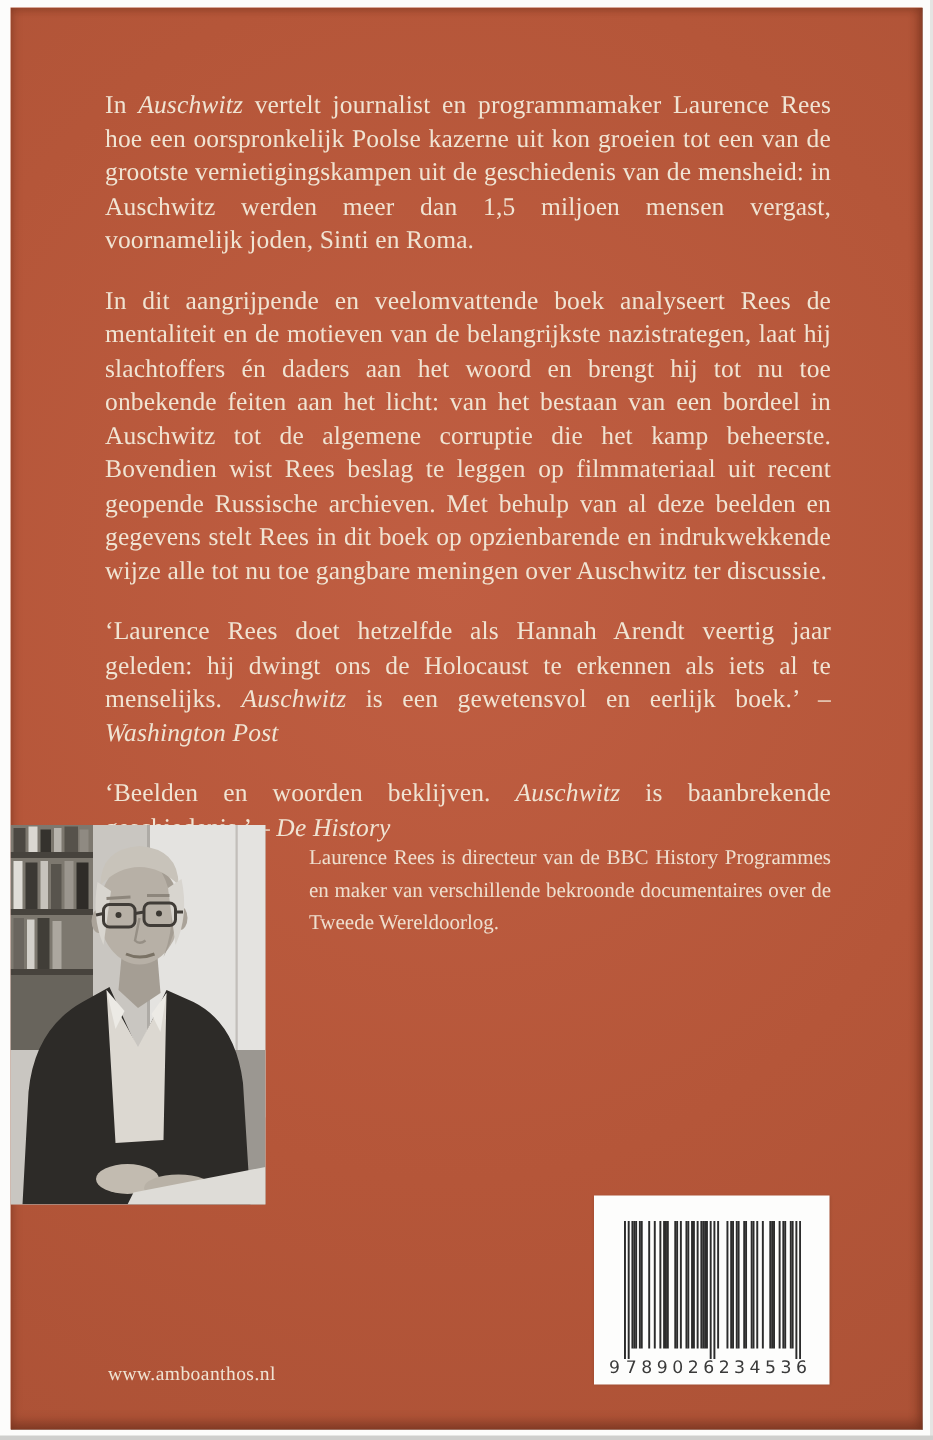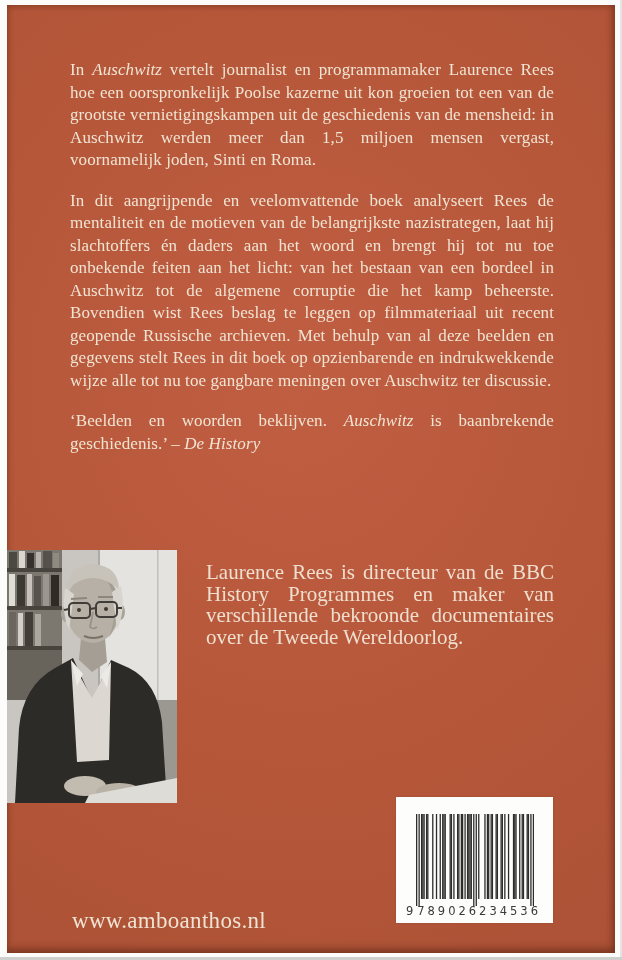--- a/index.html
+++ b/index.html
@@ -14,43 +14,44 @@
     box-shadow:inset 0 -5px 7px rgba(70,25,12,.38), inset -4px 0 6px rgba(70,25,12,.20), inset 0 3px 4px rgba(70,25,12,.14);
   }
   .maintext{
     position:absolute;left:63px;top:54px;width:484px;
     color:#f0e4d3;font-size:17px;line-height:22.5px;text-align:justify;letter-spacing:.1px;
   }
   .maintext p{margin:0 0 18px;}
   .i{font-style:italic;}
   .bio{
     position:absolute;left:199px;top:557px;width:348px;
-    color:#eedfcf;font-size:21px;line-height:21.5px;text-align:justify;
+    color:#eedfcf;font-size:14px;line-height:21.5px;text-align:justify;
   }
   .photo{position:absolute;left:0;top:545px;width:170px;height:253px;overflow:hidden;background:#c9c6c1;}
   .photo svg{display:block;}
-  .url{position:absolute;left:65px;top:903px;color:#efe3d3;font-size:23px;letter-spacing:.3px;}
+  .url{position:absolute;left:65px;top:903px;color:#efe3d3;font-size:13px;letter-spacing:.3px;}
   .barcode-box{position:absolute;left:389px;top:792px;width:157px;height:126px;background:#fdfdfc;box-shadow:0 0 2px rgba(0,0,0,.15);}
   .bars{position:absolute;left:20px;top:17px;fill:#2c2c2c;}
   .digits{
     position:absolute;left:10px;right:12px;bottom:5px;display:flex;align-items:baseline;
     font-family:"DejaVu Sans", sans-serif;font-size:11.5px;color:#3a3a3a;
   }
   .digits .d9{width:16px;}
   .digits .grp{flex:1;text-align:right;letter-spacing:3px;}
 </style>
 </head>
 <body>
 
 <div class="page">
   <div class="cover">
 
     <div class="maintext">
       <p><span>In </span><span class="i">Auschwitz</span><span> vertelt journalist en programmamaker Laurence Rees hoe een oorspronkelijk Poolse kazerne uit kon groeien tot een van de grootste vernietigingskampen uit de geschiedenis van de mensheid: in Auschwitz werden meer dan 1,5 miljoen mensen vergast, voornamelijk joden, Sinti en Roma.</span></p>
       <p><span>In dit aangrijpende en veelomvattende boek analyseert Rees de mentaliteit en de motieven van de belangrijkste nazistrategen, laat hij slachtoffers én daders aan het woord en brengt hij tot nu toe onbekende feiten aan het licht: van het bestaan van een bordeel in Auschwitz tot de algemene corruptie die het kamp beheerste. Bovendien wist Rees beslag te leggen op filmmateriaal uit recent geopende Russische archieven. Met behulp van al deze beelden en gegevens stelt Rees in dit boek op opzienbarende en indrukwekkende wijze alle tot nu toe gangbare meningen over Auschwitz ter discussie.</span></p>
+      <p><span>‘Laurence Rees doet hetzelfde als Hannah Arendt veertig jaar geleden: hij dwingt ons de Holocaust te erkennen als iets al te menselijks. </span><span class="i">Auschwitz</span><span> is een gewetensvol en eerlijk boek.’ – </span><span class="i">Washington Post</span></p>
       <p><span>‘Beelden en woorden beklijven. </span><span class="i">Auschwitz</span><span> is baanbrekende geschiedenis.’ – </span><span class="i">De History</span></p>
     </div>
 
     <div class="photo">
       <svg width="170" height="253" viewBox="0 0 170 253" xmlns="http://www.w3.org/2000/svg">
 
         <rect x="0" y="0" width="170" height="253" fill="#c9c6c1"></rect>
         <rect x="92" y="0" width="78" height="195" fill="#e4e3e0"></rect>
         <rect x="91" y="0" width="2" height="195" fill="#aeaba6"></rect>
         <rect x="150" y="0" width="1.5" height="195" fill="#c2bfba"></rect>

